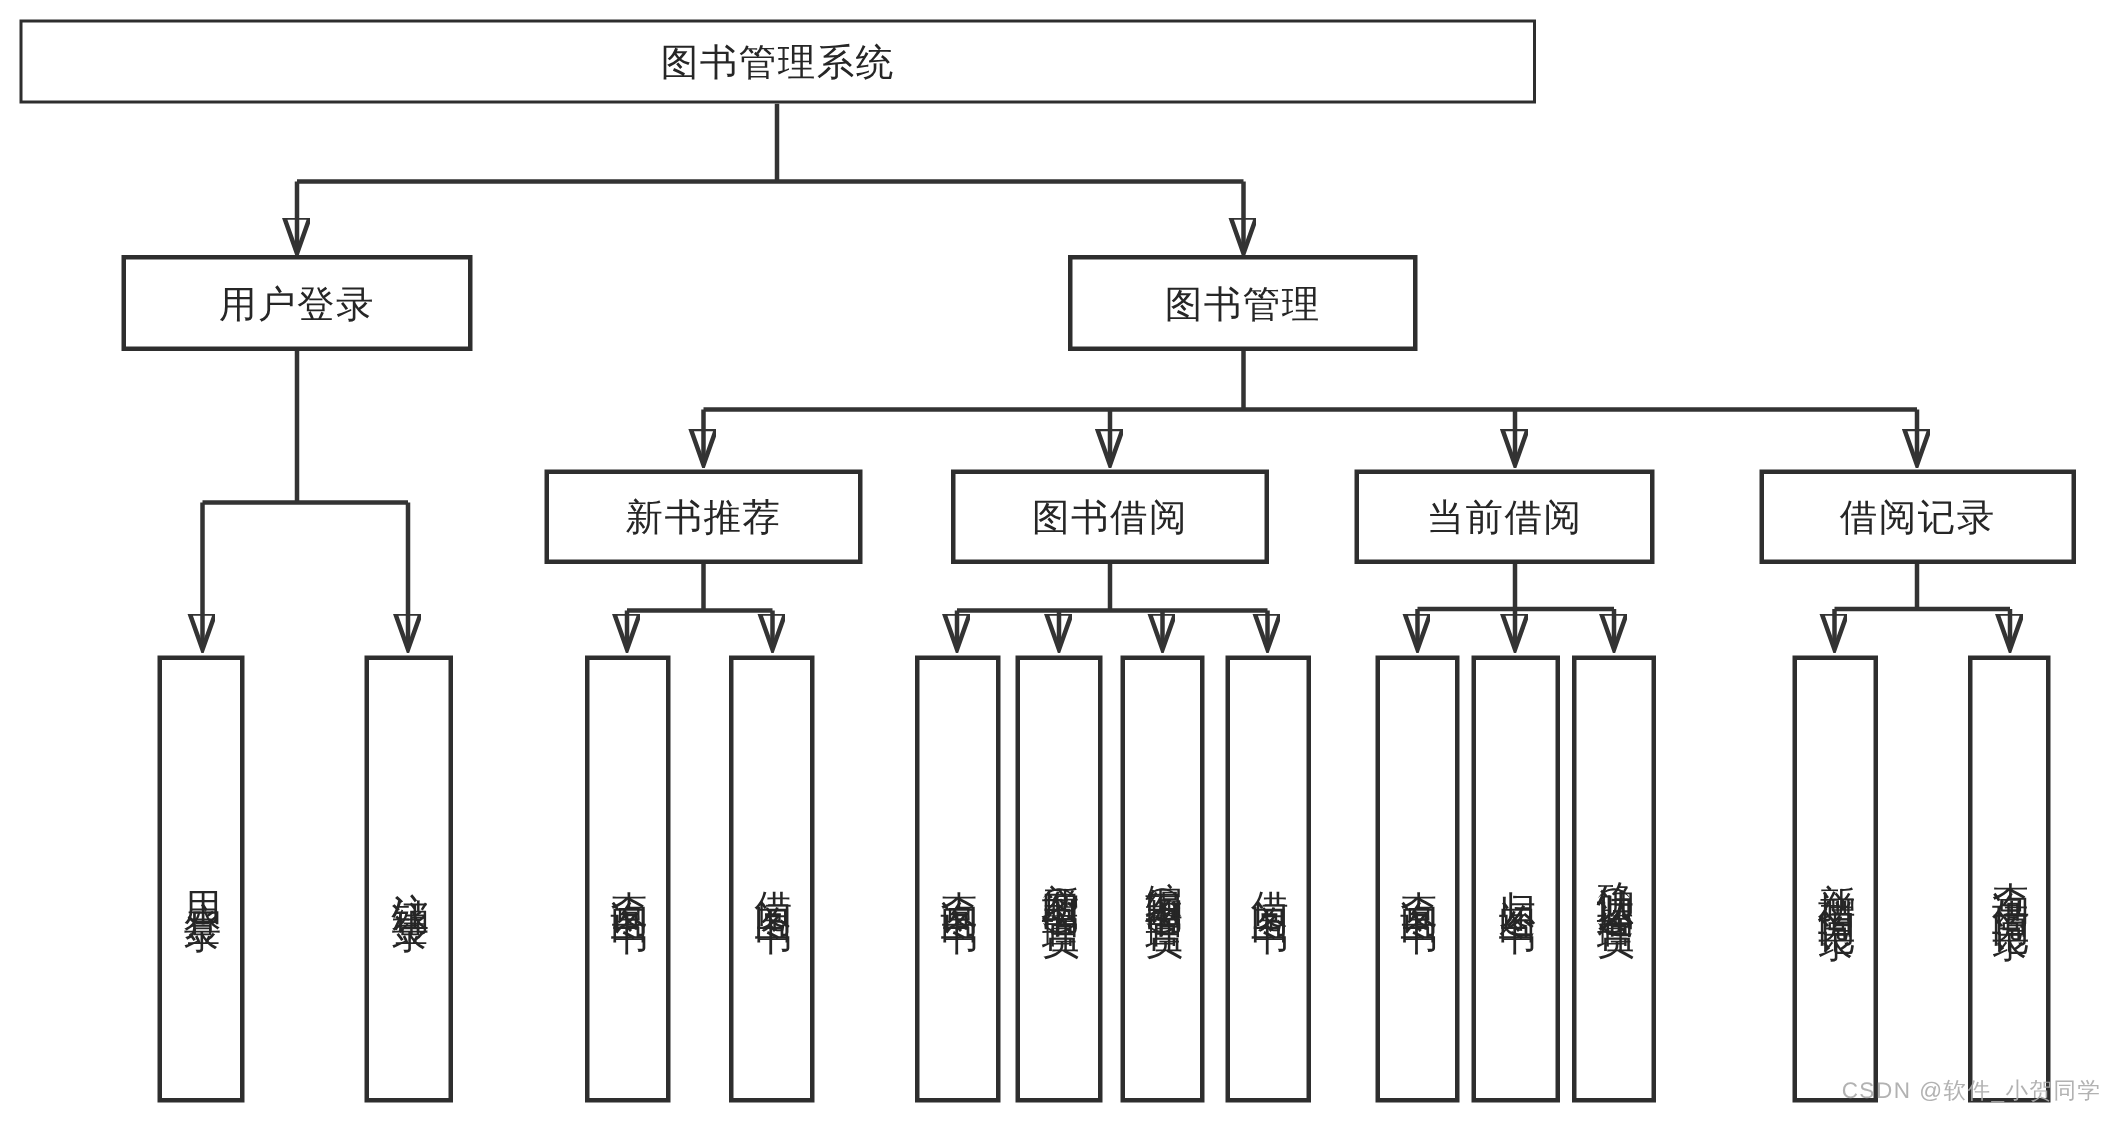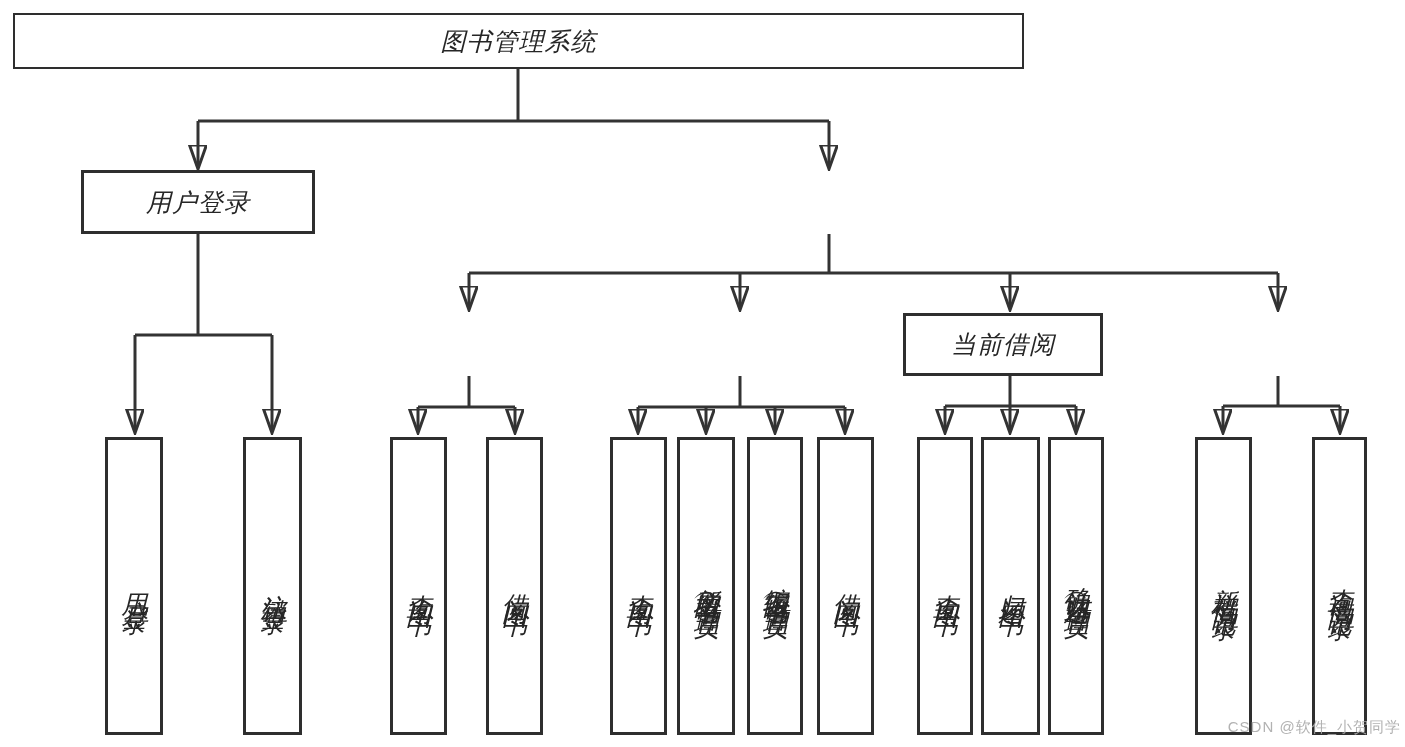--- a/index.html
+++ b/index.html
@@ -4,21 +4,21 @@
 <style>
   html,body{margin:0;padding:0;background:#ffffff;}
   .stage{
     position:relative;width:1405px;height:747px;background:#ffffff;overflow:hidden;
     font-family:"Liberation Sans","DejaVu Sans",sans-serif;color:#262626;
   }
   .wires{position:absolute;left:0;top:0;z-index:1;}
   .wires path{stroke:#333333;stroke-width:3;fill:none;}
   .box{
     position:absolute;box-sizing:border-box;border:3px solid #2e2e2e;background:#ffffff;
-    display:flex;align-items:center;justify-content:center;z-index:2;font-style:italic;
+    display:flex;align-items:center;justify-content:center;z-index:2;
   }
   .box.top{border-width:2px;}
   .h-label{font-size:25px;letter-spacing:1px;white-space:nowrap;color:#262626;}
   .v-label{
     writing-mode:vertical-rl;text-orientation:mixed;line-height:1;
     font-size:25px;letter-spacing:6px;white-space:nowrap;color:#262626;
   }
   .v-label.tight{letter-spacing:4px;}
   .watermark{
     position:absolute;top:718px;right:4px;z-index:3;
@@ -78,23 +78,35 @@
     <path d="M1340,406 V431" marker-end="url(#arrow)"></path>
   </svg>
 
   <div class="box top" style="left:13px;top:13px;width:1011px;height:56px">
     <span class="h-label">图书管理系统</span>
   </div>
 
   <div class="box" style="left:81px;top:170px;width:234px;height:64px">
     <span class="h-label">用户登录</span>
   </div>
+  <div class="box" style="left:712px;top:170px;width:233px;height:64px">
+    <span class="h-label">图书管理</span>
+  </div>
 
+  <div class="box" style="left:363px;top:313px;width:212px;height:63px">
+    <span class="h-label">新书推荐</span>
+  </div>
+  <div class="box" style="left:634px;top:313px;width:212px;height:63px">
+    <span class="h-label">图书借阅</span>
+  </div>
   <div class="box" style="left:903px;top:313px;width:200px;height:63px">
     <span class="h-label">当前借阅</span>
+  </div>
+  <div class="box" style="left:1173px;top:313px;width:211px;height:63px">
+    <span class="h-label">借阅记录</span>
   </div>
 
   <div class="box" style="left:105px;top:437px;width:58px;height:298px">
     <span class="v-label">用户登录</span>
   </div>
   <div class="box" style="left:243px;top:437px;width:59px;height:298px">
     <span class="v-label">注销登录</span>
   </div>
 
   <div class="box" style="left:390px;top:437px;width:57px;height:298px">

